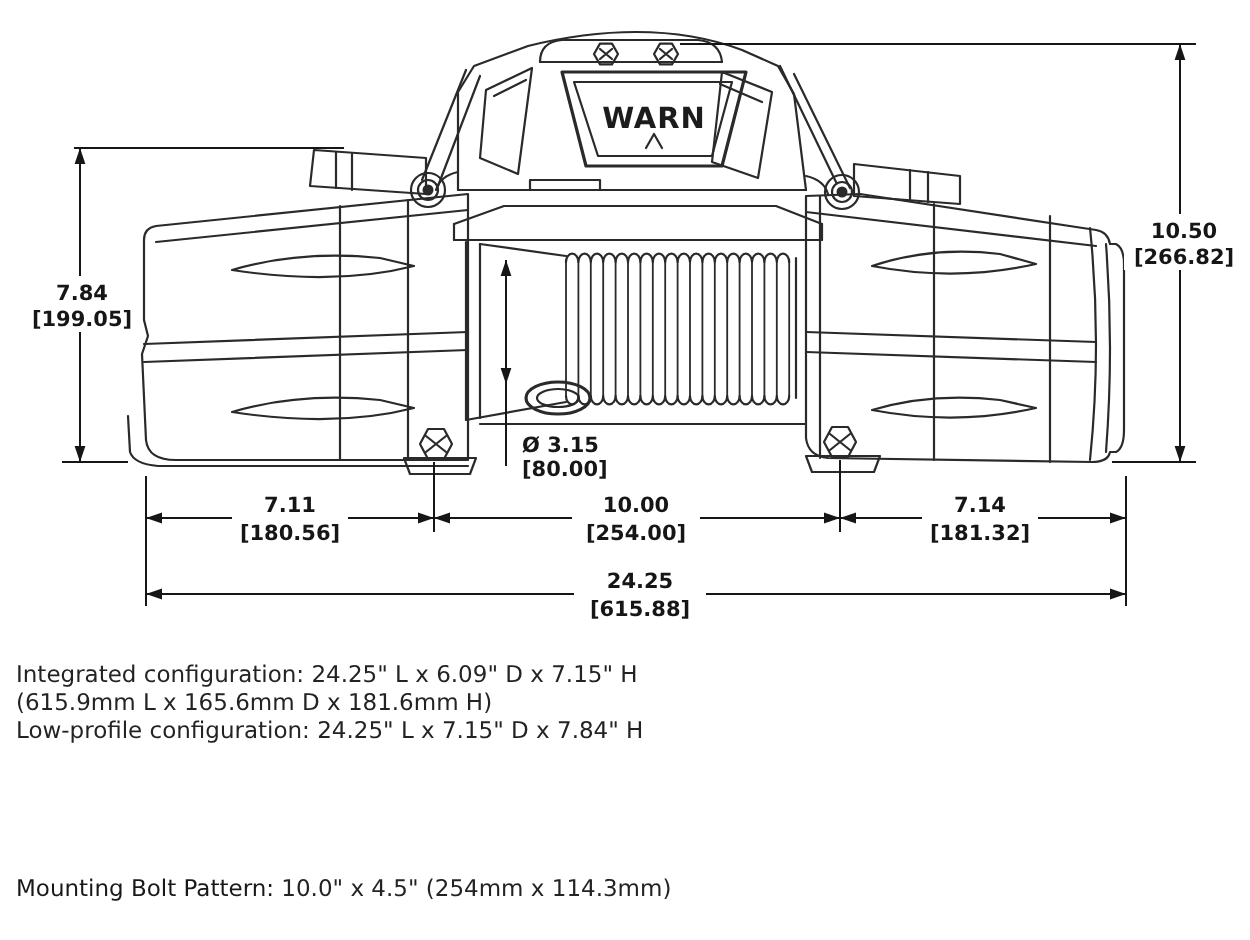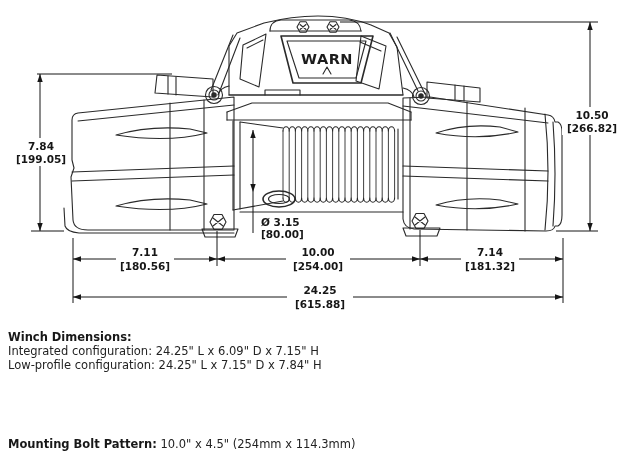--- a/index.html
+++ b/index.html
@@ -7,21 +7,21 @@
     width:625px;height:470px;background:#ffffff;position:relative;overflow:hidden;
     font-family:"DejaVu Sans","Liberation Sans",sans-serif;color:#1f1f1f;
   }
   .diagram{position:absolute;top:0;left:0;}
   svg{font-family:"DejaVu Sans","Liberation Sans",sans-serif;}
   .dim-text{font-size:10.5px;font-weight:bold;fill:#161616;}
   .warn-text{font-size:14.5px;font-weight:bold;letter-spacing:.5px;fill:#1c1c1c;}
   .specs{position:absolute;left:8px;top:330px;font-size:11.5px;line-height:14px;color:#232323;}
   .specs .heading{font-weight:bold;color:#181818;}
   .mounting{position:absolute;left:8px;top:437px;font-size:11.5px;color:#232323;}
-  .mounting .heading{font-weight:bold;color:#181818;margin-top:28px;}
+  .mounting .heading{font-weight:normal;color:#181818;margin-top:28px;}
 </style>
 </head>
 <body>
 
 <div class="diagram">
 <svg width="625" height="330" viewBox="0 0 625 330">
 
   <g fill="none" stroke="#2a2a2a" stroke-width="1.1" stroke-linejoin="round" stroke-linecap="round">
 
     <g>
@@ -202,20 +202,20 @@
     </g>
     <g>
       <text class="dim-text" x="320" y="294" text-anchor="middle">24.25</text>
       <text class="dim-text" x="320" y="308" text-anchor="middle">[615.88]</text>
     </g>
   </g>
 </svg>
 </div>
 
 <div class="specs">
-  <div class="heading">Winch Dimensions:</div>
   <div>Integrated configuration: 24.25" L x 6.09" D x 7.15" H</div>
+  <div>(615.9mm L x 165.6mm D x 181.6mm H)</div>
   <div>Low-profile configuration: 24.25" L x 7.15" D x 7.84" H</div>
 </div>
 
 <div class="mounting">
   <span class="heading">Mounting Bolt Pattern:</span><span> 10.0" x 4.5" (254mm x 114.3mm)</span>
 </div>
 
 </body></html>

